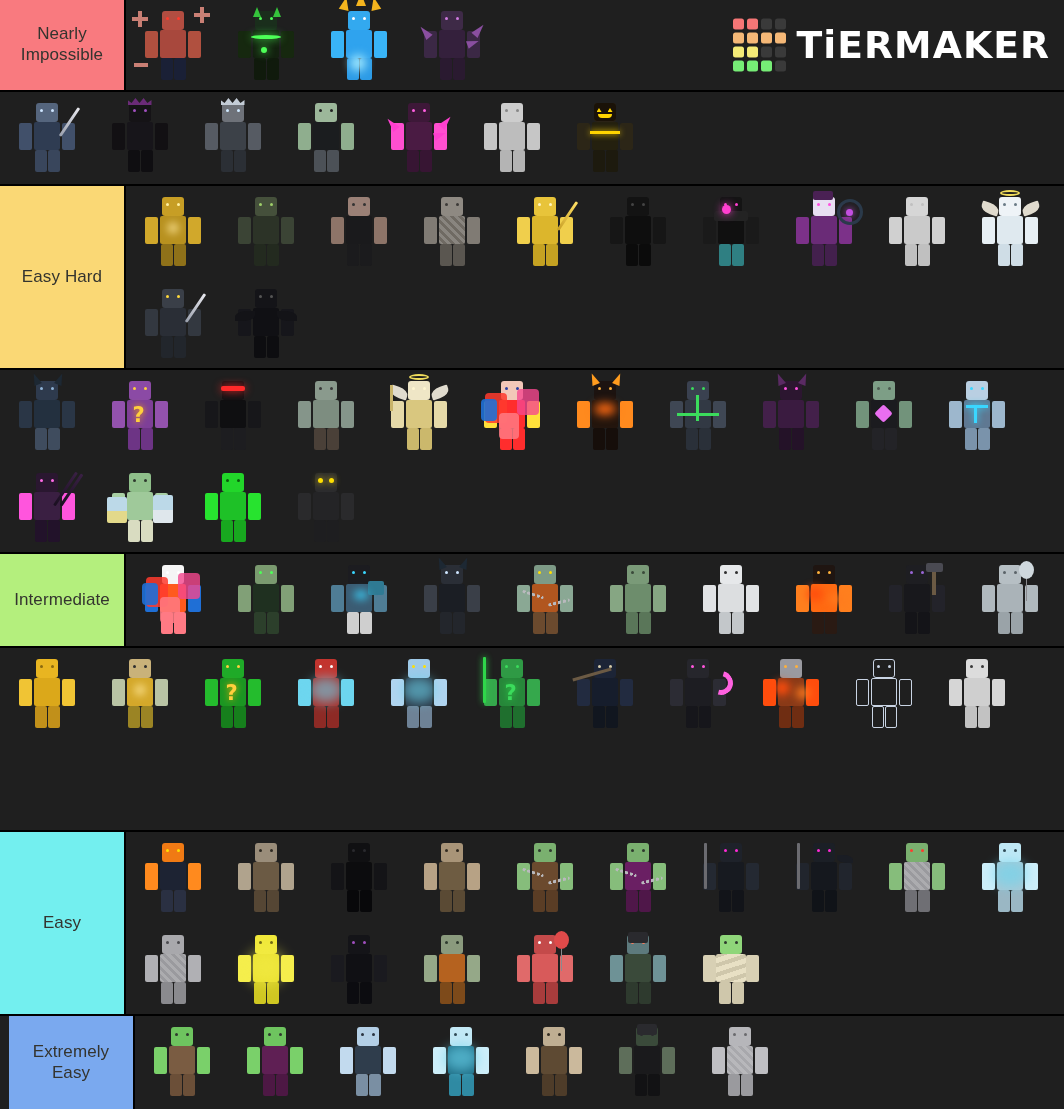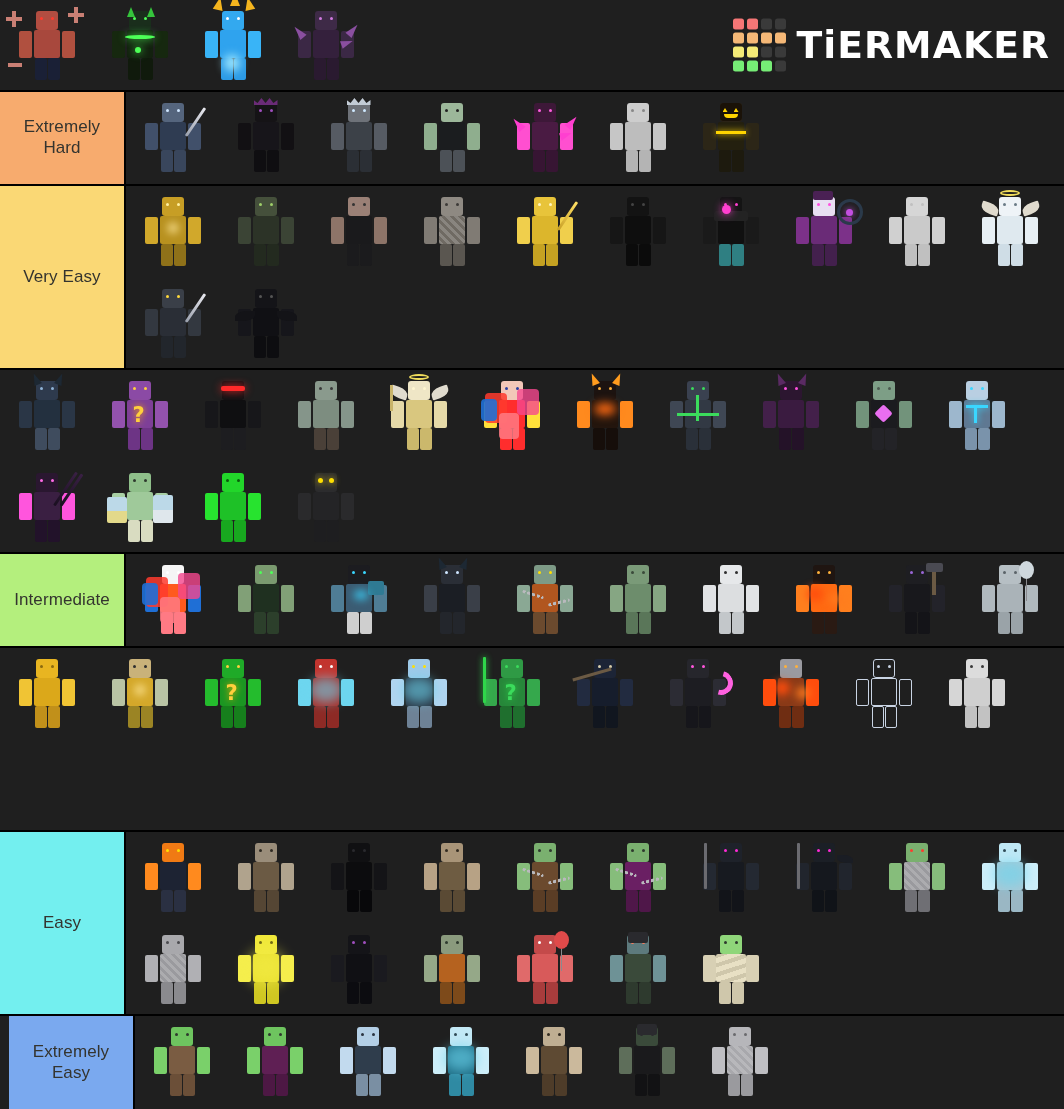--- a/index.html
+++ b/index.html
@@ -184,20 +184,23 @@
   .outline-rb i {
     background: transparent !important;
     border: 1px solid #c9d4e4;
   }
 </style>
 </head>
 <body>
 
 <div id="tierlist">
     <div class="tier-row" style="height:92px">
+      <div class="tier-label" style="background:#f97a7f">
+        <span>Nearly Impossible</span>
+      </div>
       <div class="tier-items">
         <div class="tier-item">
                 <div class="fig">
     <div class="rb">
       <i class="armL" style="background:#b0503f"></i>
       <i class="armR" style="background:#b0503f"></i>
       <i class="legL" style="background:#1a2036"></i>
       <i class="legR" style="background:#1a2036"></i>
       <i class="torso" style="background:#a8483d"></i>
       <i class="head" style="background:#b24d41"></i>
@@ -281,23 +284,20 @@
             <span class="logo-cell" style="background:#76ec76"></span>
             <span class="logo-cell" style="background:#76ec76"></span>
             <span class="logo-cell" style="background:#76ec76"></span>
             <span class="logo-cell" style="background:#3a3a3a"></span>
           </div>
      <div class="logo-text">TiERMAKER</div>
    </div>
       </div>
     </div>
     <div class="tier-row" style="height:94px">
-      <div class="tier-label" style="background:#f7ab6e">
-        <span>Extremely Hard</span>
-      </div>
       <div class="tier-items">
         <div class="tier-item">
                 <div class="fig">
     <div class="rb">
       <i class="armL" style="background:#41506a"></i>
       <i class="armR" style="background:#41506a"></i>
       <i class="legL" style="background:#39465c"></i>
       <i class="legR" style="background:#39465c"></i>
       <i class="torso" style="background:#2f3c52"></i>
       <i class="head" style="background:#55657d"></i>
@@ -400,21 +400,21 @@
             <span class="prop" style="left:38px;top:7px;width:5px;height:4px;background:#ffd400;clip-path:polygon(0 100%,50% 0,100% 100%);"></span>
             <span class="prop" style="left:28px;top:13px;width:14px;height:4px;background:#ffd400;border-radius:0 0 5px 5px;"></span>
             <span class="prop" style="left:20px;top:30px;width:30px;height:3px;background:#ffd400;box-shadow:0 0 6px #ffd400;"></span>
     </div>
           </div>
               </div>
       </div>
     </div>
     <div class="tier-row" style="height:184px">
       <div class="tier-label" style="background:#fad875">
-        <span>Very Easy</span>
+        <span>Easy Hard</span>
       </div>
       <div class="tier-items">
         <div class="tier-item">
                 <div class="fig">
     <div class="rb">
       <i class="armL" style="background:#d1a82b"></i>
       <i class="armR" style="background:#d1a82b"></i>
       <i class="legL" style="background:#8f7119"></i>
       <i class="legR" style="background:#8f7119"></i>
       <i class="torso" style="background:#b8911f"></i>

